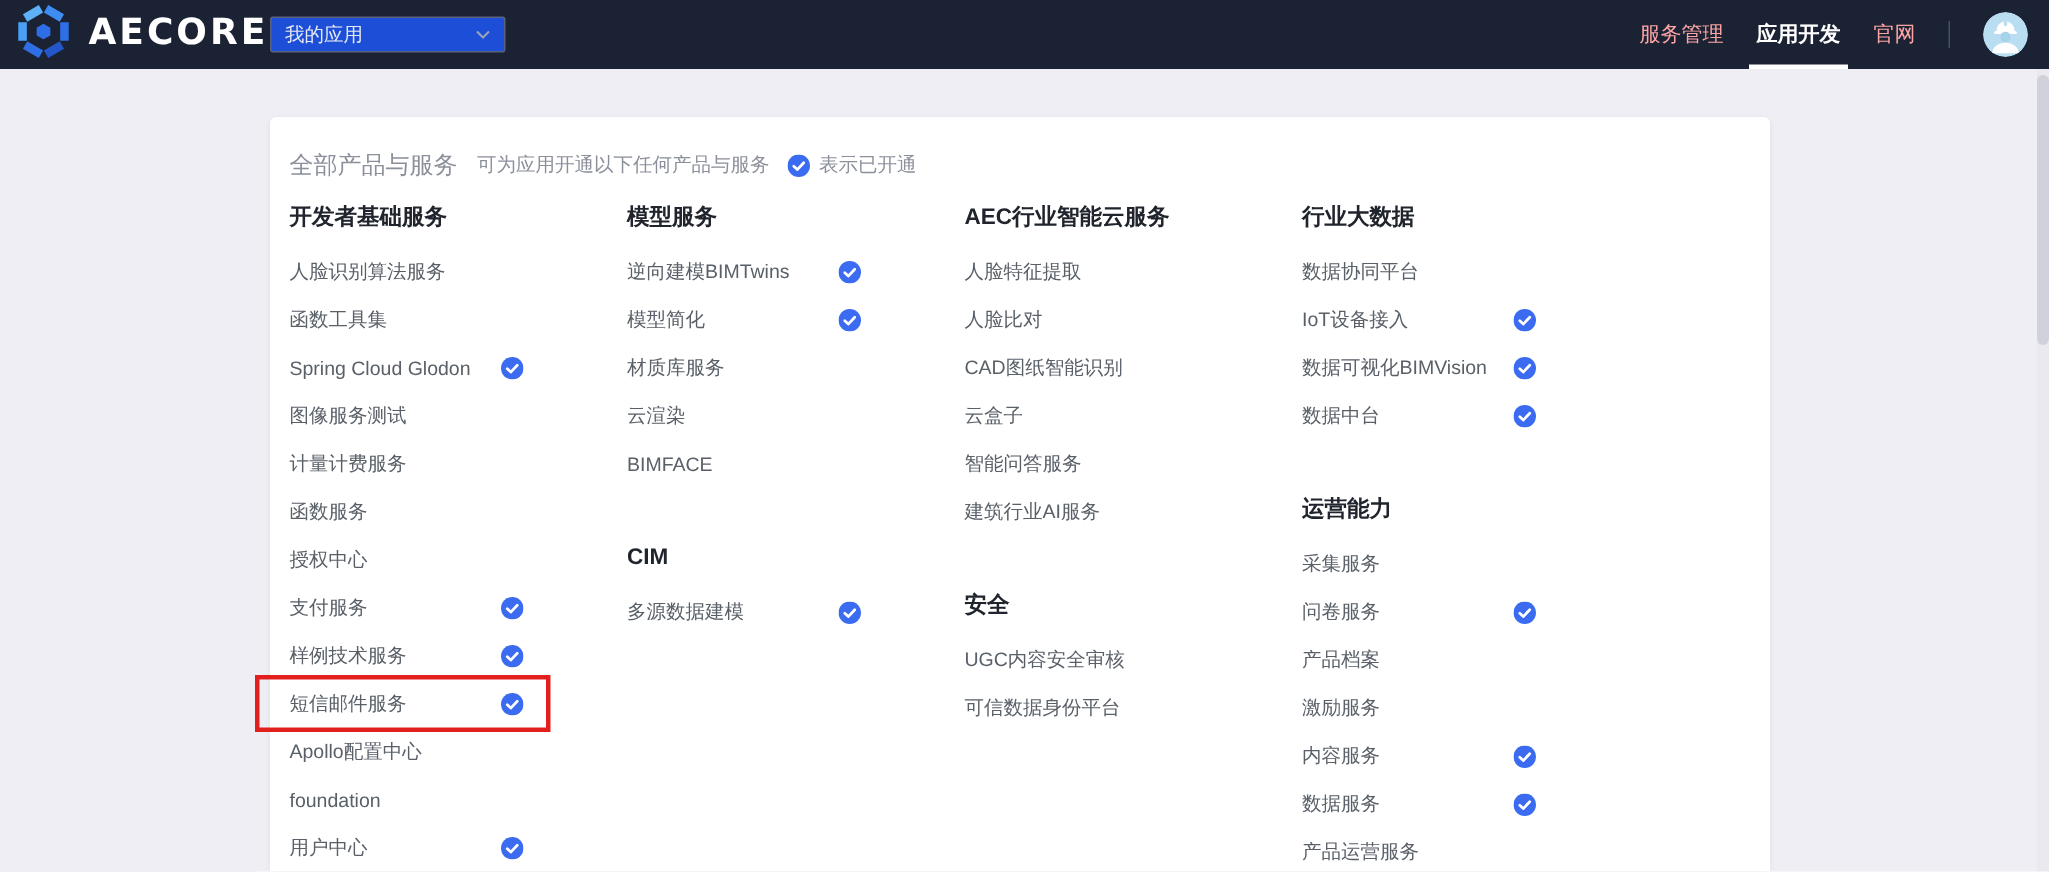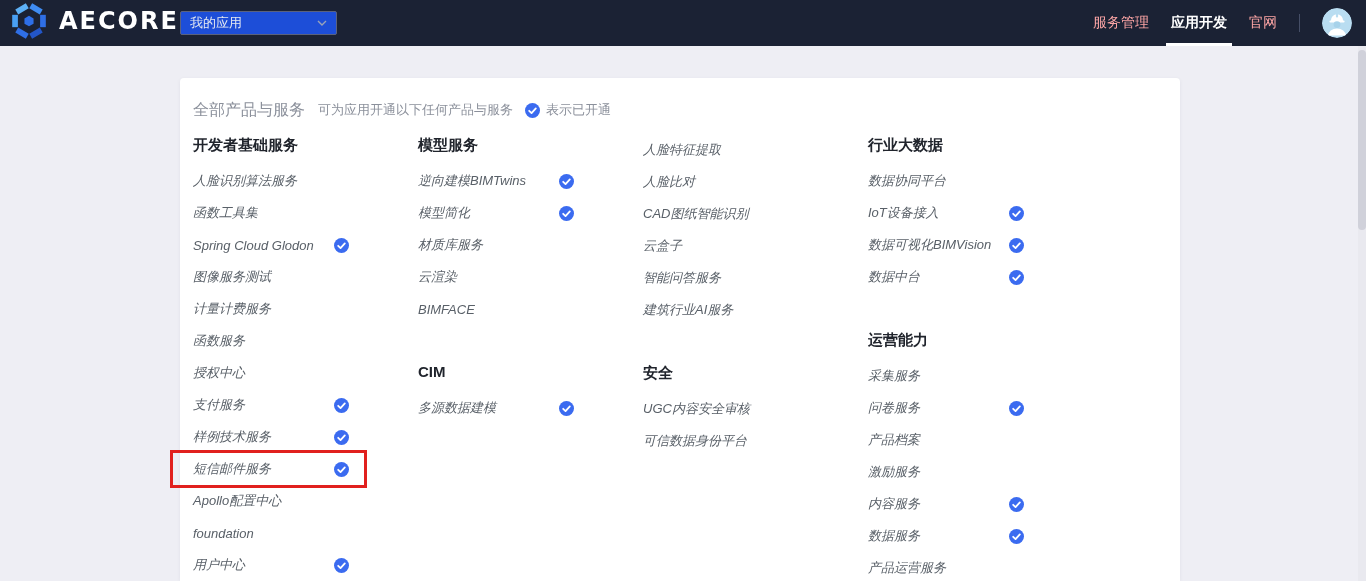--- a/index.html
+++ b/index.html
@@ -46,21 +46,21 @@
   .legend { display:flex; align-items:center; gap:6px; margin-left:12px; color:#8b909b; font-size:13px; }
   .columns { display:flex; margin-top:12px; }
   .column { width:225px; flex:none; }
   .section + .section { margin-top:36px; }
   .section-title { font-size:15px; font-weight:bold; color:#20242c; height:21px; line-height:21px; margin-bottom:10px; white-space:nowrap; }
   .item {
     width:156px; height:32px; display:flex; align-items:center;
     justify-content:space-between; font-size:13px; color:#596068;
     position:relative; cursor:pointer;
   }
-  .item-label { white-space:nowrap;font-style:italic; }
+  .item-label { white-space:nowrap; }
   .check-icon { flex:none; display:block; }
   .red-box {
     position:absolute; left:-23px; top:-3px; width:197px; height:38px;
     border:3px solid #e1201e; pointer-events:none;
   }
   
   .scroll-track { position:absolute; right:0; top:46px; bottom:0; width:8px; background:#e9e9ef; }
   .scroll-thumb { position:absolute; right:0; top:50px; width:8px; height:180px; background:#d0d1da; border-radius:4px; }
 </style>
 </head>
@@ -218,20 +218,21 @@
             <span class="item-label">多源数据建模</span>
             <svg class="check-icon" width="15" height="15" viewBox="0 0 14 14">
               <circle cx="7" cy="7" r="7" fill="#3b6bf0"></circle>
               <path d="M3.9 7.3 L6.1 9.4 L10.1 5.1" fill="none" stroke="#fff" stroke-width="1.7" stroke-linecap="round" stroke-linejoin="round"></path>
             </svg>
           </div>
         </div>
       </div>
       <div class="column">
         <div class="section">
+          <div class="section-title">AEC行业智能云服务</div>
           <div class="item">
             <span class="item-label">人脸特征提取</span>
           </div>
           <div class="item">
             <span class="item-label">人脸比对</span>
           </div>
           <div class="item">
             <span class="item-label">CAD图纸智能识别</span>
           </div>
           <div class="item">

